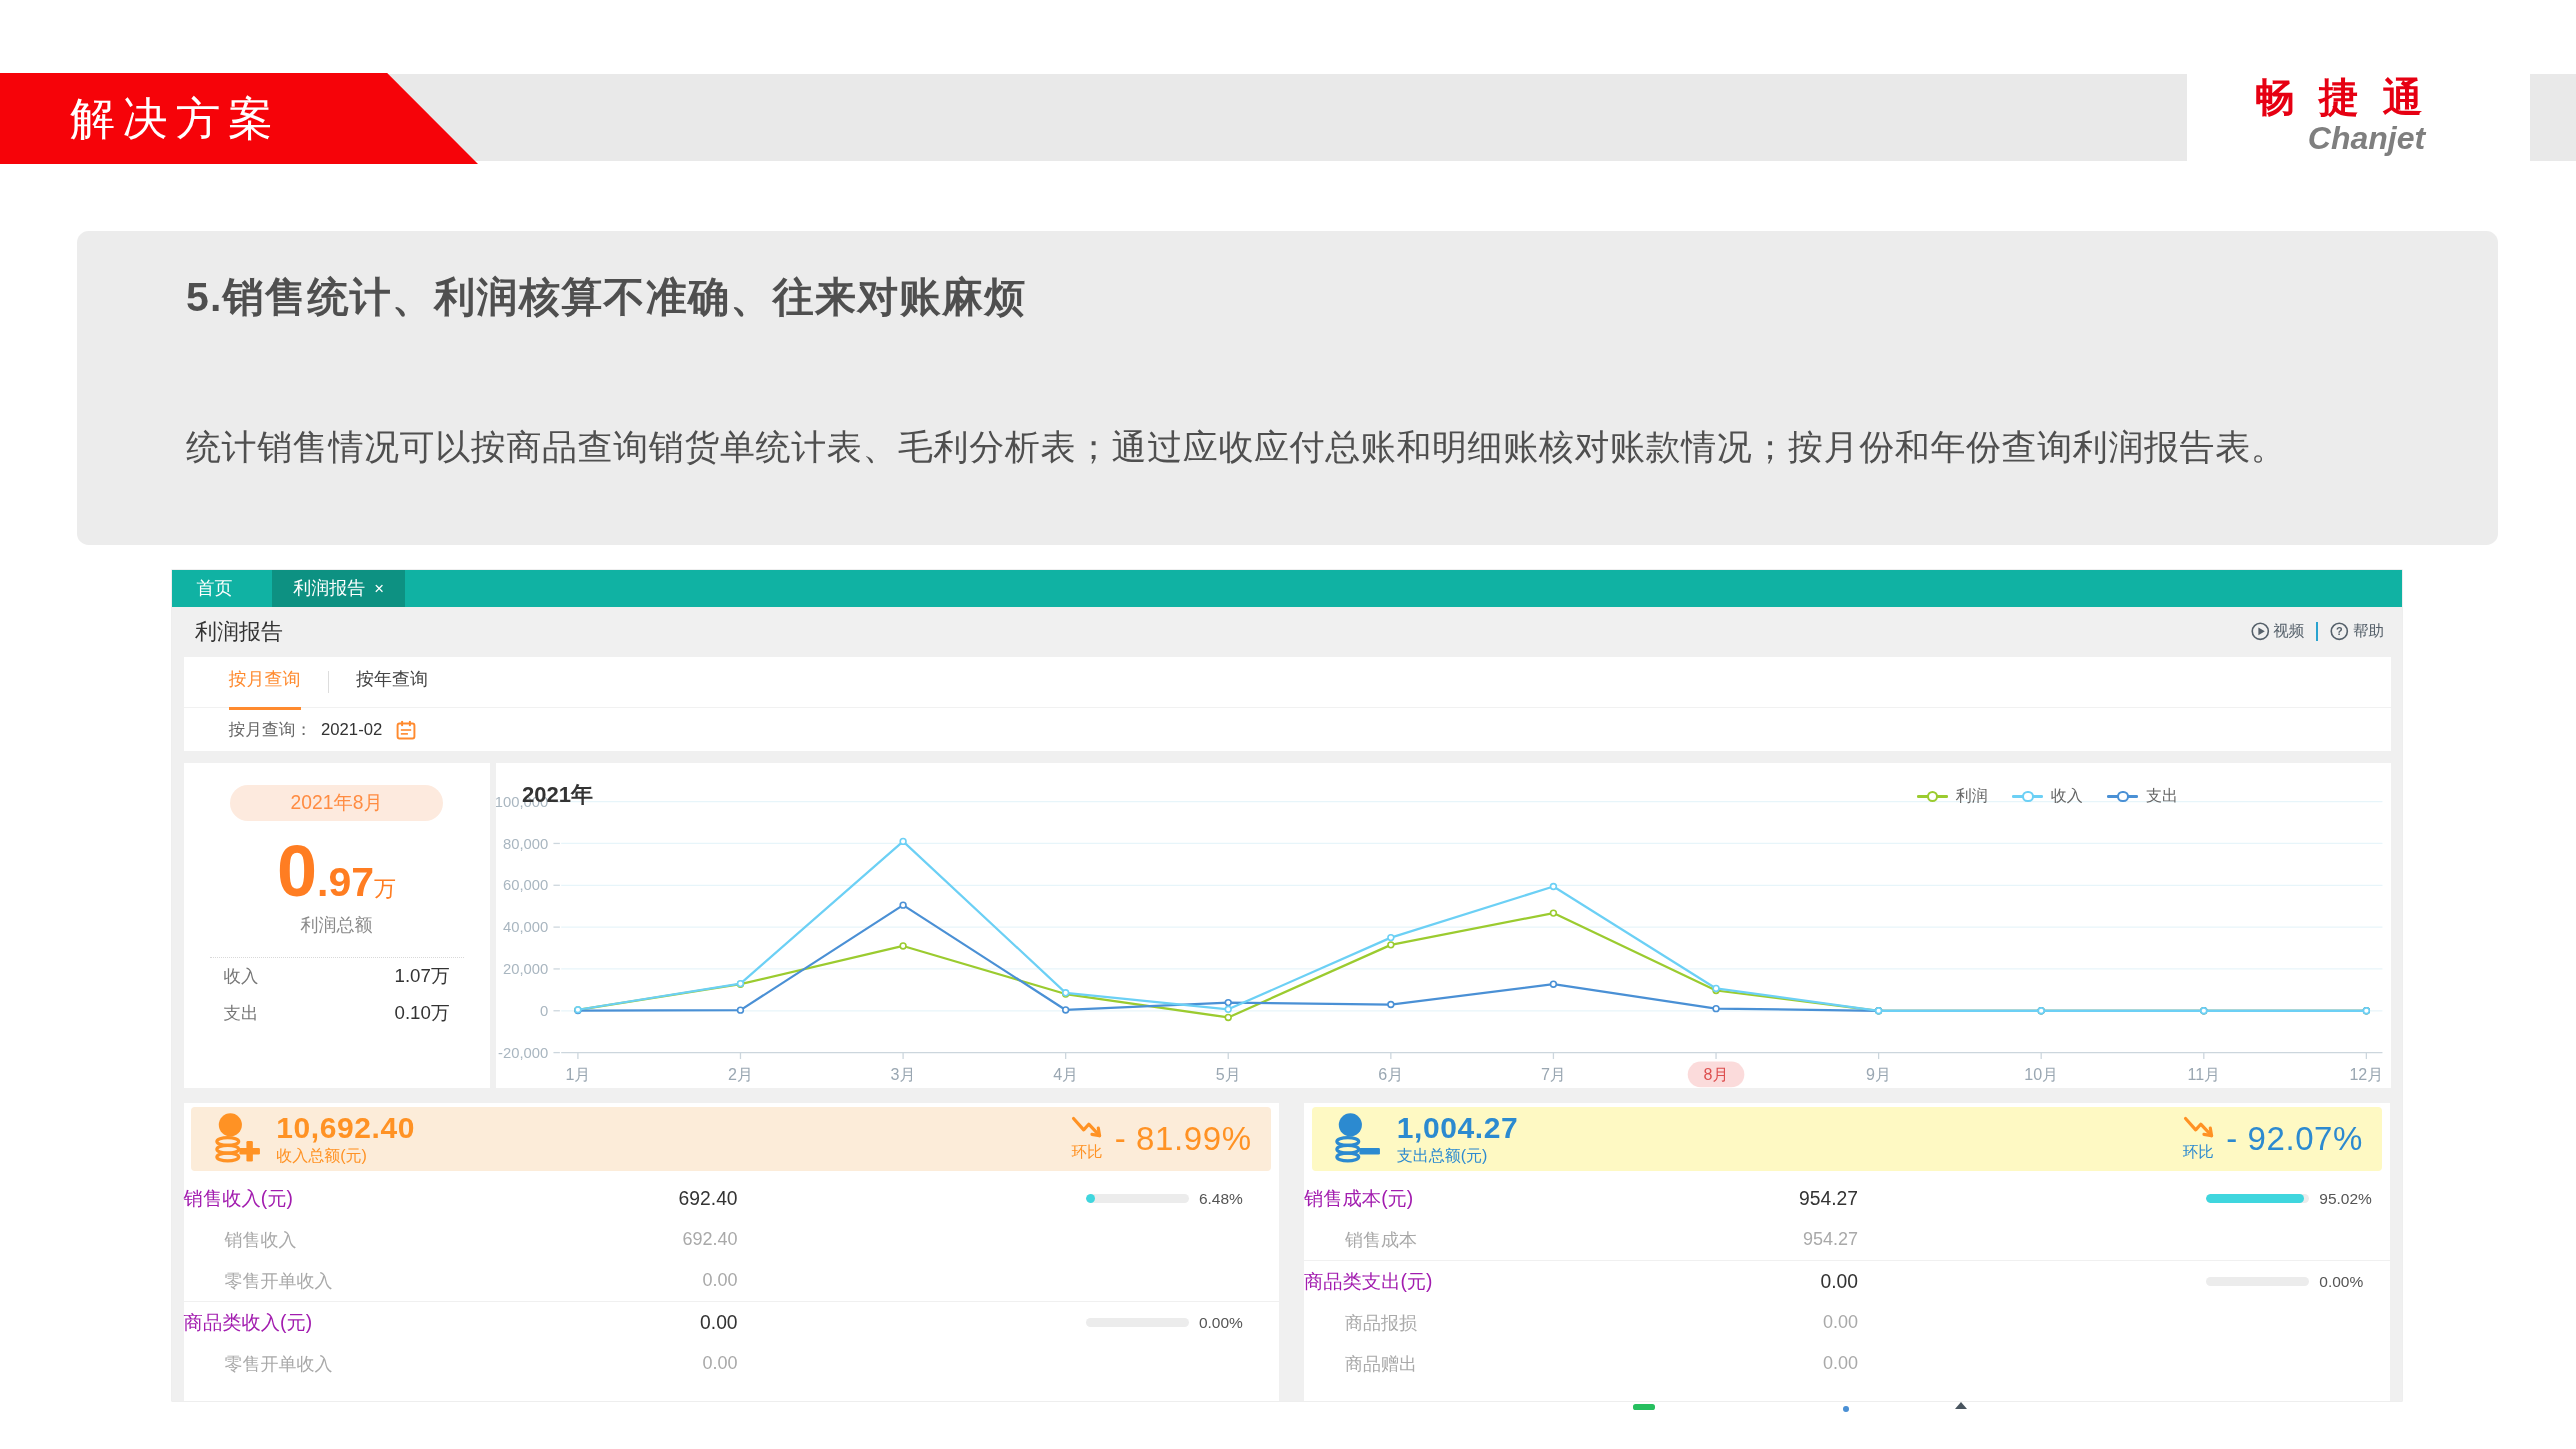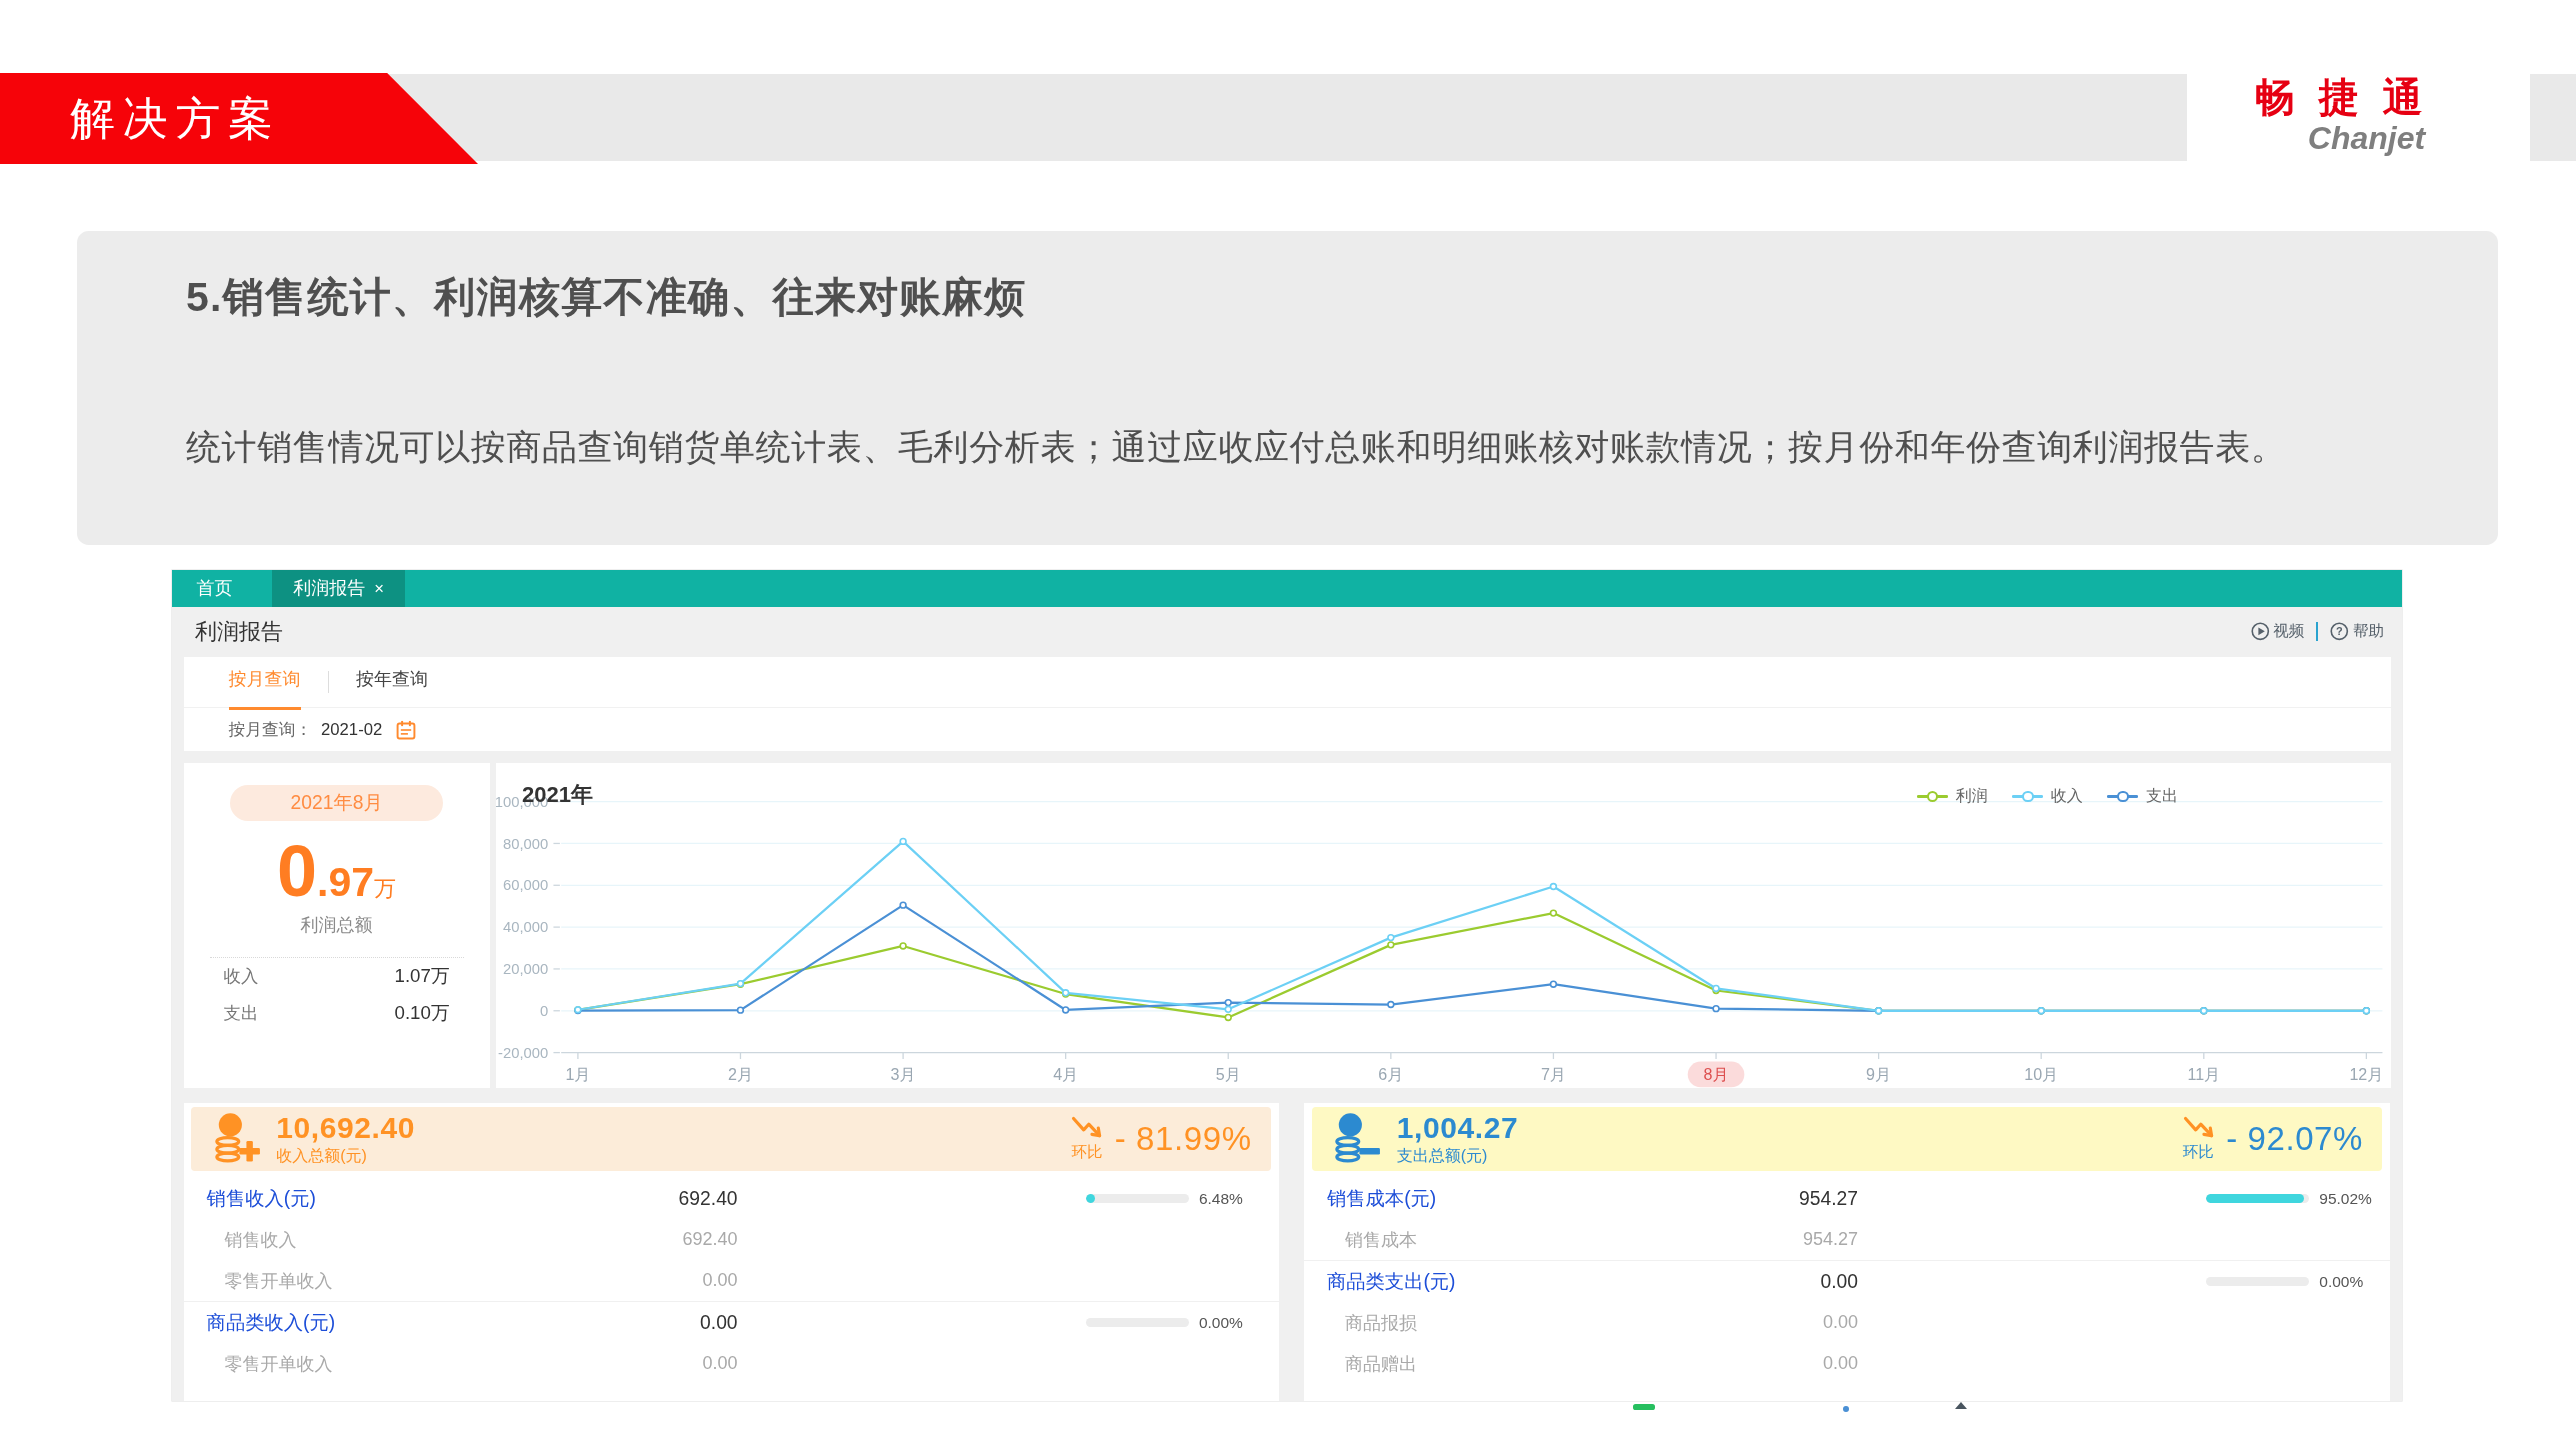--- a/index.html
+++ b/index.html
@@ -79,21 +79,21 @@
   .band-main{margin-left:16.7px;}
   .band-num{font-size:30px;font-weight:600;letter-spacing:0.6px;}
   .band-lbl{font-size:16px;margin-top:1.3px;}
   .band-right{margin-left:auto;display:flex;align-items:center;}
   .ratio-ic{display:flex;flex-direction:column;align-items:flex-start;margin-right:10.3px;}
   .ratio-word{font-size:15.5px;margin-top:1.3px;}
   .ratio-val{font-size:33px;font-weight:500;letter-spacing:0.6px;}
 
   .rows{position:absolute;left:0;top:75px;right:0;}
   .trow{height:41px;display:flex;align-items:center;position:relative;font-size:19.3px;}
-  .trow .tlabel{margin-left:23px;color:#1d4ed8;font-weight:500;}
+  .trow .tlabel{color:#a21caf;font-weight:500;}
   .trow.sub{font-size:18px;}
   .trow.sub .tlabel{margin-left:41px;color:#a9a9a9;font-weight:400;}
   .tvalue{position:absolute;left:361px;width:193px;text-align:right;color:#333;font-weight:500;}
   .trow.sub .tvalue{color:#a9a9a9;font-weight:400;}
   .bargroup{position:absolute;left:902px;display:flex;align-items:center;}
   .track{width:103px;height:9px;background:#ececec;border-radius:4.5px;position:relative;overflow:hidden;}
   .fill{position:absolute;left:0;top:0;bottom:0;background:#3fd6de;border-radius:4.5px;}
   .pct{margin-left:10.3px;font-size:15.5px;color:#555;}
   .tdivider{border-top:1.3px solid #f0f0f0;}
 

